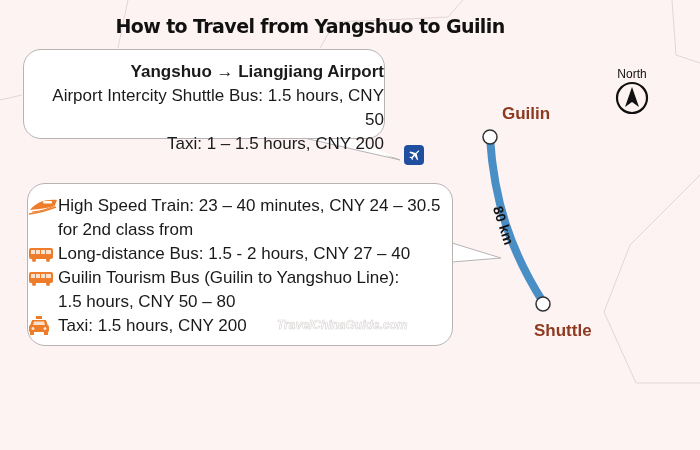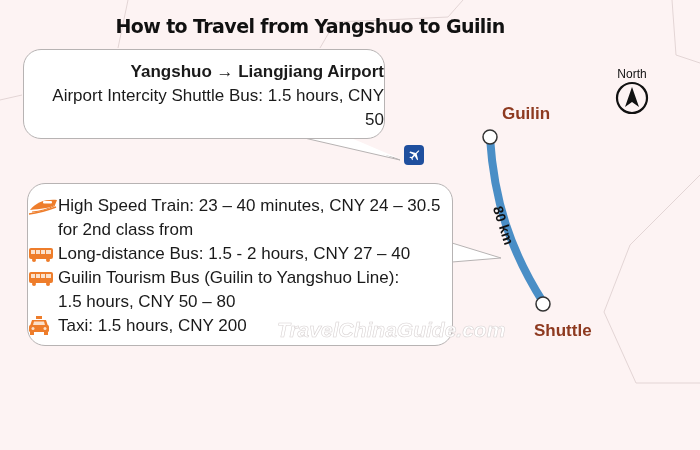--- a/index.html
+++ b/index.html
@@ -102,21 +102,21 @@
     }
     .north-label {
       font-size: 12px;
       color: #111;
       display: block;
       margin-bottom: 0;
     }
     .watermark {
       position: absolute;
       left: 277px; top: 318px;
-      font-size: 21px;
+      font-size: 12px;
       font-style: italic;
       font-weight: bold;
       color: #ffffff;
       -webkit-text-stroke: 0.6px #d9d3d3;
       letter-spacing: 0px;
     }
     .route-svg {
       position: absolute;
       left: 0; top: 0;
       width: 700px; height: 450px;
@@ -136,20 +136,21 @@
 
 <div class="title">How to Travel from Yangshuo to Guilin</div>
 
 <svg class="route-svg" viewBox="0 0 700 450">
   <polygon points="300,137 400,160 340,137" fill="#ffffff" stroke="#b7b3b3" stroke-width="1"></polygon>
   <polygon points="299,135 398,158 344,135" fill="#ffffff" stroke="none"></polygon>
 </svg>
 <div class="bubble bubble-airport">
   <div class="b-head">Yangshuo → Liangjiang Airport</div>
   <div>Airport Intercity Shuttle Bus: 1.5 hours, CNY 50</div>
+  <div>Taxi: 1 – 1.5 hours, CNY 200</div>
 </div>
 
 <div class="plane-badge">
   <svg width="14" height="14" viewBox="0 0 24 24">
     <path d="M21 4.5c-.6-.6-1.6-.5-2.2.1L15 8.4 5.5 6 4 7.5l7.5 4.2-3.6 3.6-2.6-.4L4 16.2l3.3 1.5L8.8 21l1.3-1.3-.4-2.6 3.6-3.6 4.2 7.5 1.5-1.5-2.4-9.5 3.8-3.8c.6-.6.7-1.6.1-2.2z" fill="#ffffff"></path>
   </svg>
 </div>
 
 <svg class="route-svg" viewBox="0 0 700 450">
   <polygon points="452,243 501,258 452,262" fill="#ffffff" stroke="#b7b3b3" stroke-width="1"></polygon>

